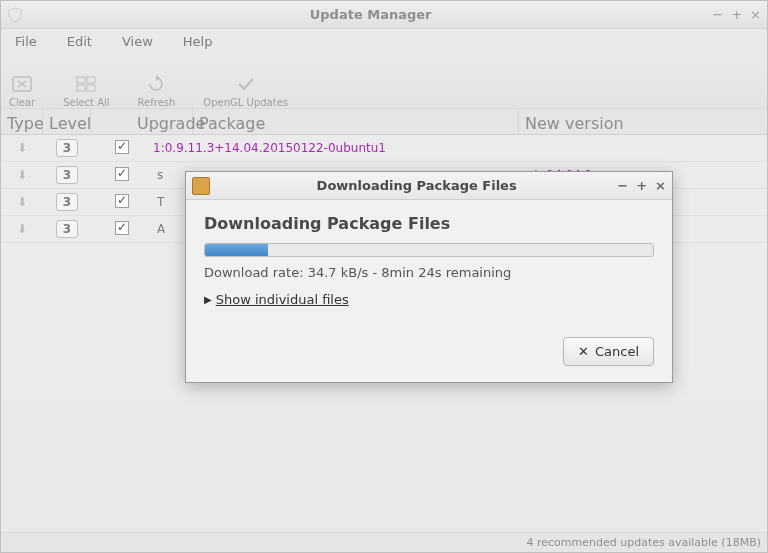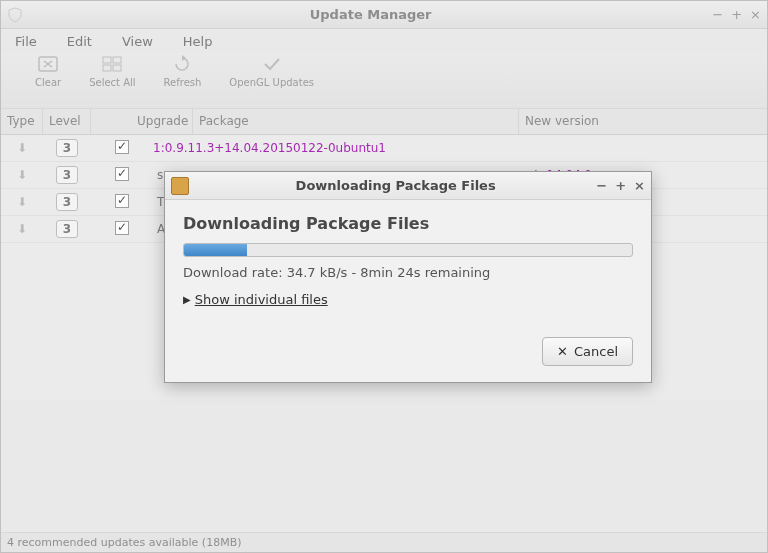--- a/index.html
+++ b/index.html
@@ -9,25 +9,25 @@
 .window { width: 768px; height: 553px; background: #e8e8e8; border: 1px solid #c0c0c0; position: relative; }
 .titlebar { height: 28px; background: linear-gradient(#ededed,#e0e0e0); display: flex; align-items: center; padding: 0 6px; border-bottom: 1px solid #d0d0d0; }
 .titlebar .shield { width: 16px; height: 16px; margin-right: 6px; opacity: .4; }
 .titlebar .title { flex: 1; text-align: center; color: #888; font-weight: bold; font-size: 13px; }
 .titlebar .controls { display: flex; gap: 8px; color: #999; }
 .titlebar .controls span { cursor: default; }
 
 .menubar { height: 24px; display: flex; align-items: center; gap: 14px; padding: 0 6px; color: #777; font-size: 13px; }
 .menubar .mi { padding: 2px 8px; cursor: default; }
 
-.toolbar { height: 56px; display: flex; align-items: flex-start; gap: 28px; padding: 0 34px; border-bottom: 1px solid #d6d6d6; background: linear-gradient(#e9e9e9,#e2e2e2); }
+.toolbar { height: 56px; display: flex; align-items: flex-end; gap: 28px; padding: 0 8px; border-bottom: 1px solid #d6d6d6; background: linear-gradient(#e9e9e9,#e2e2e2); }
 .tool { display: flex; flex-direction: column; align-items: center; color: #999; font-size: 10px; gap: 2px; cursor: default; }
 .tool .ico { width: 22px; height: 22px; opacity: .45; display:flex; align-items:center; justify-content:center; }
 
-.headers { height: 26px; display: flex; background: #e4e4e4; border-bottom: 1px solid #cfcfcf; font-size: 12px; color: #888; }
+.headers { height: 26px; display: flex; background: #e4e4e4; border-bottom: 1px solid #cfcfcf; font-size: 16px; color: #888; }
 .headers div { padding: 5px 6px; border-right: 1px solid #d4d4d4; }
 .col-type { width: 42px; }
 .col-level { width: 48px; }
 .col-upgrade { width: 62px; margin-left: 40px; }
 .col-package { flex: 1; }
 .col-version { width: 248px; border-right: none !important; }
 
 .rows { height: 265px; background: #eaeaea; }
 .row { display: flex; align-items: center; border-bottom: 1px solid #e0e0e0; padding: 4px 0; color: #888; font-size: 12px; }
 .row .c-type { width: 42px; text-align: center; opacity: .5; }
@@ -40,27 +40,27 @@
 .row .c-pkg .name { color: #777; }
 .row .c-pkg .desc { color: #999; font-size: 11.5px; }
 .row .c-ver { width: 248px; padding-right: 18px; color: #a21caf; white-space: nowrap; overflow: hidden; }
 
 .tabs-area { padding: 4px 6px 6px 6px; }
 .tabs { display: flex; }
 .tab { padding: 4px 10px; font-size: 12px; color: #777; border: 1px solid #cfcfcf; border-bottom: none; background: #e2e2e2; margin-right: -1px; }
 .tab.active { background: #ececec; }
 .tabpanel { height: 120px; border: 1px solid #cfcfcf; background: #ececec; }
 
-.statusbar { position: absolute; bottom: 0; left: 0; right: 0; height: 20px; padding: 3px 6px; color: #8a8a8a; font-size: 11px; background: #e4e4e4; border-top: 1px solid #d6d6d6; }
+.statusbar { position: absolute; bottom: 0; left: 0; right: 0; height: 20px; padding: 3px 6px; color: #8a8a8a; font-size: 11px; background: #e4e4e4; border-top: 1px solid #d6d6d6; text-align: right; }
 
 
 .dim { position: absolute; inset: 0; background: rgba(255,255,255,0.05); }
 
 
-.dialog { position: absolute; left: 163px; top: 170px; width: 488px; background: #f1f1f1; border: 1px solid #9a9a9a; box-shadow: 0 4px 16px rgba(0,0,0,.25); }
+.dialog { position: absolute; left: 184px; top: 170px; width: 488px; background: #f1f1f1; border: 1px solid #9a9a9a; box-shadow: 0 4px 16px rgba(0,0,0,.25); }
 .dlg-title { height: 28px; display: flex; align-items: center; background: linear-gradient(#f4f4f4,#e6e6e6); border-bottom: 1px solid #d0d0d0; padding: 0 6px; }
 .dlg-title .ico { width: 18px; height: 18px; background: #d9a34a; border: 1px solid #a97a2e; border-radius: 2px; margin-right: 6px; position: relative; }
 .dlg-title .title { flex: 1; text-align: center; font-weight: bold; color: #4a4a4a; font-size: 13px; }
 .dlg-title .controls { display: flex; gap: 8px; color: #666; font-weight: bold; }
 .dlg-body { padding: 14px 18px 16px 18px; }
 .dlg-body h2 { font-size: 16px; color: #4a4a4a; margin-bottom: 10px; }
 .progress { width: 100%; height: 14px; background: #e9e9e9; border: 1px solid #bdbdbd; border-radius: 3px; overflow: hidden; margin-bottom: 8px; }
 .progress .bar { height: 100%; background: linear-gradient(#6aa9e0,#3f86c9); }
 .rate { color: #555; font-size: 13px; margin-bottom: 12px; }
 .expander { display: flex; align-items: center; gap: 4px; color: #333; font-size: 13px; cursor: default; margin-bottom: 30px; }

